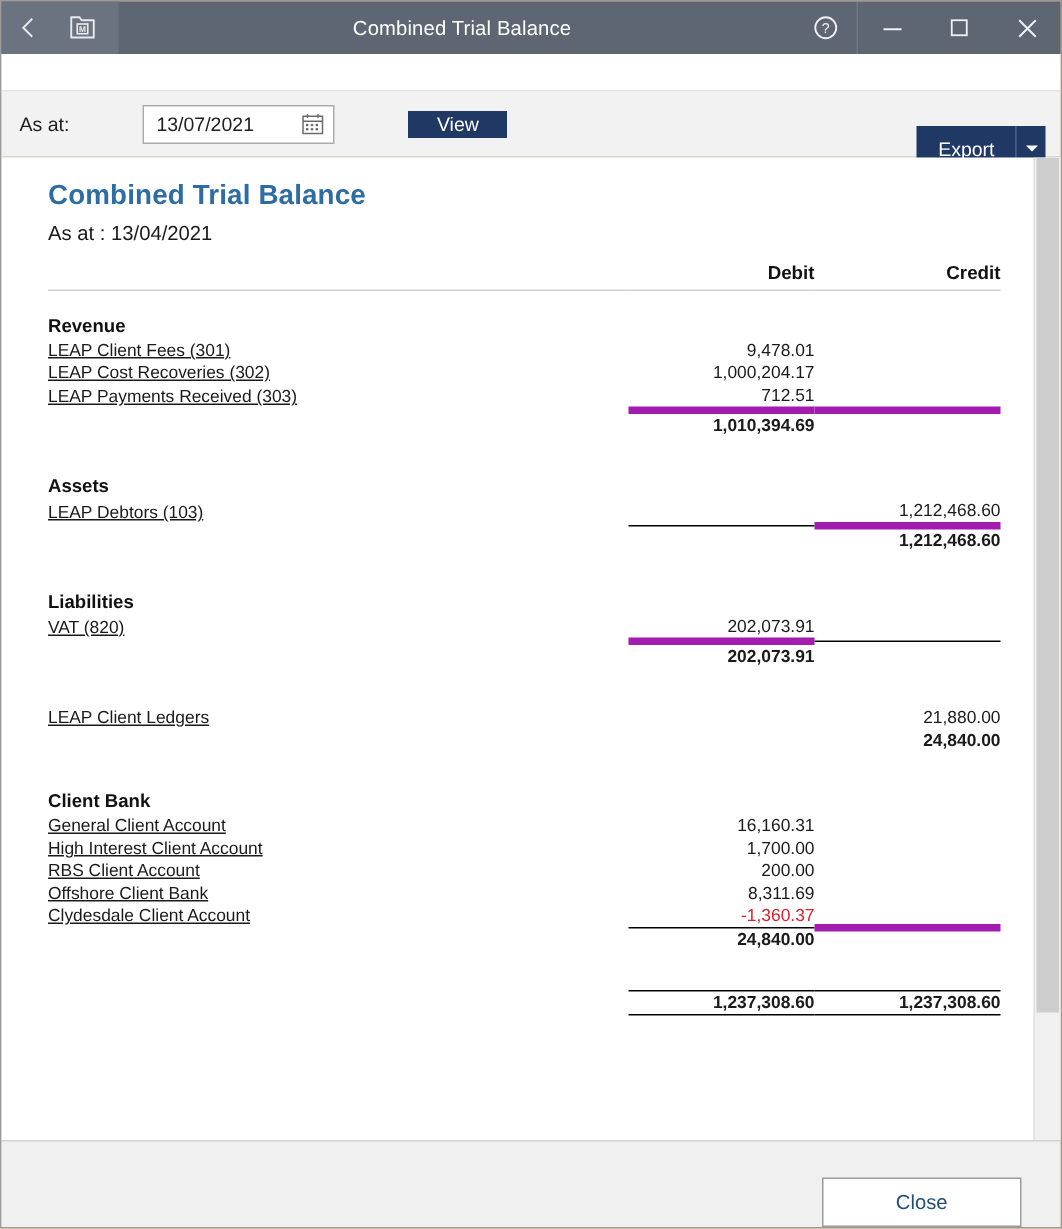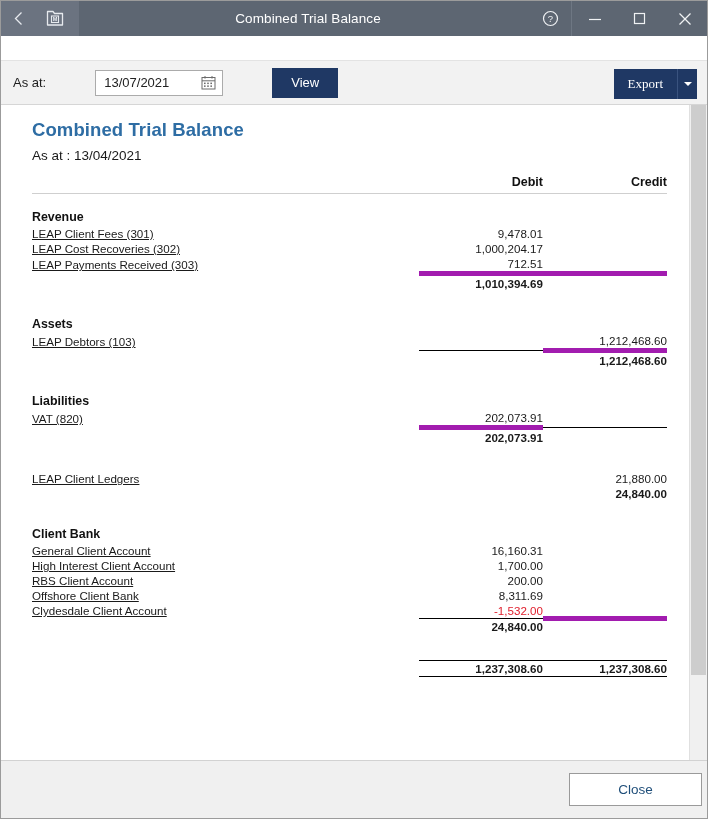--- a/index.html
+++ b/index.html
@@ -129,37 +129,36 @@
     flex: 1 1 auto;
     font-size: 13px;
     color: #222;
   }
   .cal-icon { width: 15px; height: 15px; flex: 0 0 auto; }
   #view-button {
     margin-left: 10px;
     background: #1f3864;
     color: #ffffff;
     font-size: 13px;
-    height: 30px;
+    height: 18px;
     min-width: 66px;
     border: none;
     display: flex;
     align-items: center;
     justify-content: center;
     cursor: pointer;
     font-family: inherit;
   }
 
   #export-group {
     position: absolute;
     right: 10px;
-    top: 8px;
+    top: 23px;
     display: flex;
     height: 30px;
-    font-family: Liberation Serif, serif;
   }
   #export-button {
     background: #1f3864;
     color: #ffffff;
     font-size: 13px;
     padding: 0 14px;
     border: none;
     display: flex;
     align-items: center;
     cursor: pointer;
@@ -282,23 +281,23 @@
     height: 570px;
     background: #cdcdcd;
   }
 
   
   #footer-bar {
     height: 58px;
     background: #f0f0f0;
     border-top: 1px solid #d2d2d2;
     display: flex;
-    align-items: center;
+    align-items: flex-end;
     justify-content: flex-end;
-    padding-right: 5px;
+    padding-right: 26px;
     flex: 0 0 auto;
     box-sizing: border-box;
   }
   #close-button {
     width: 133px;
     height: 33px;
     background: #ffffff;
     border: 1px solid #9a9a9a;
     color: #1f4e79;
     font-size: 13.5px;
@@ -515,21 +514,21 @@
               <td class="num">200.00</td>
               <td class="num"></td>
             </tr>
             <tr>
               <td class="item-name">Offshore Client Bank</td>
               <td class="num">8,311.69</td>
               <td class="num"></td>
             </tr>
             <tr class="ruled">
               <td class="item-name">Clydesdale Client Account</td>
-              <td class="num neg rule-span">-1,532.00</td>
+              <td class="num neg rule-span">-1,360.37</td>
               <td class="num"></td>
             </tr>
             <tr class="total">
               <td></td>
               <td class="num">24,840.00</td>
               <td class="num"></td>
             </tr>
 
             <tr class="spacer-lg">
                 <td colspan="3"></td>

